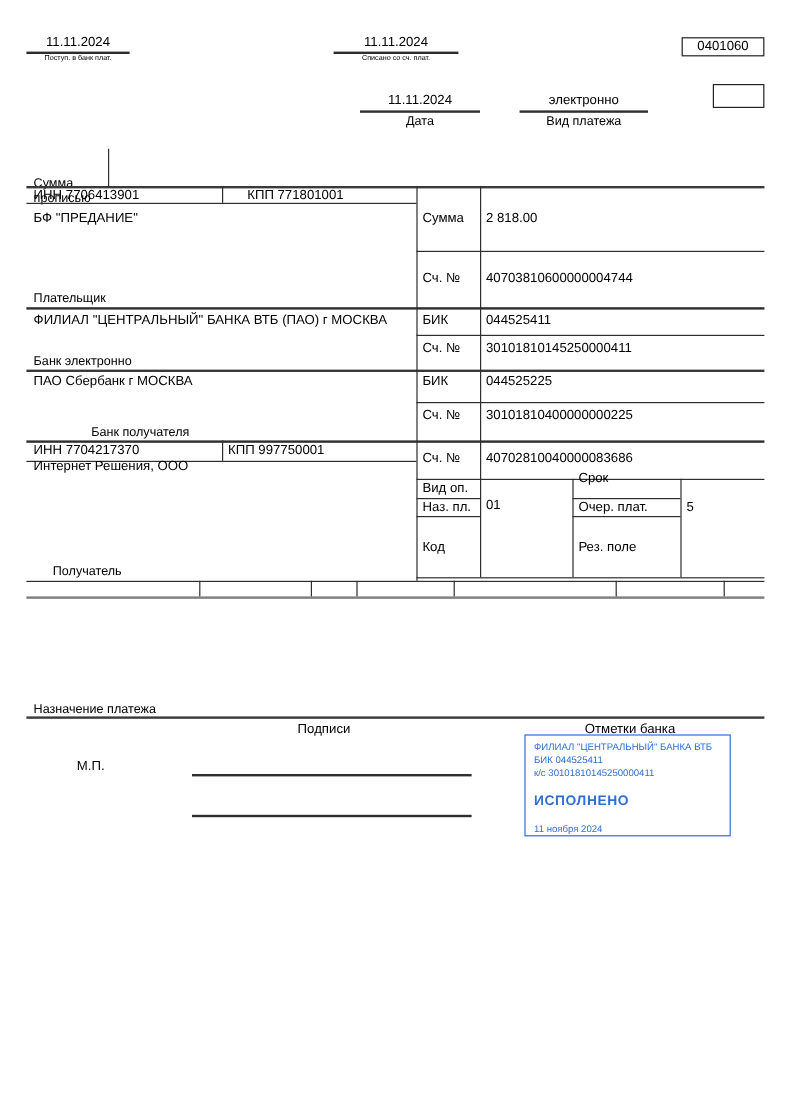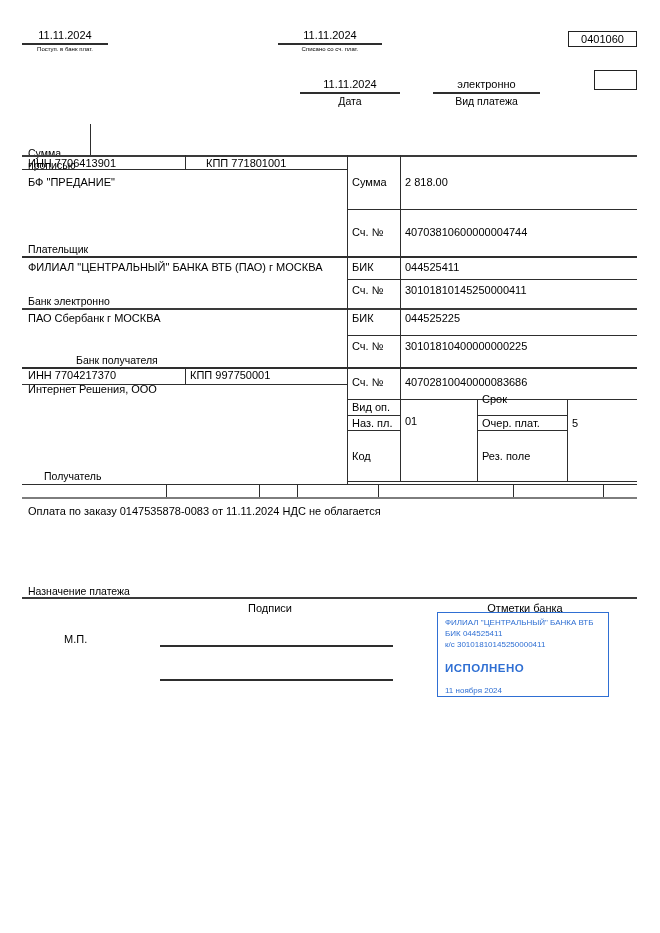--- a/index.html
+++ b/index.html
@@ -113,21 +113,20 @@
   <div class="t" style="left:352px;top:401px;">Вид оп.</div>
   <div class="t" style="left:405px;top:415px;">01</div>
   <div class="t" style="left:482px;top:393px;">Срок</div>
   <div class="t" style="left:352px;top:417px;">Наз. пл.</div>
   <div class="t" style="left:482px;top:417px;">Очер. плат.</div>
   <div class="t" style="left:572px;top:417px;">5</div>
   <div class="t" style="left:352px;top:450px;">Код</div>
   <div class="t" style="left:482px;top:450px;">Рез. поле</div>
   <div class="lbl" style="left:44px;top:470px;">Получатель</div>
 
-  <div class="t" style="left:28px;top:505px;">Оплата по заказу 0147535878-0083 от 11.11.2024 НДС не облагается</div>
   <div class="lbl" style="left:28px;top:585px;">Назначение платежа</div>
   <div class="hl" style="left:22px;top:597px;width:615px;height:2px;background:#3a3a3a;"></div>
 
   <div class="t c" style="left:200px;top:602px;width:140px;">Подписи</div>
   <div class="t c" style="left:455px;top:602px;width:140px;">Отметки банка</div>
   <div class="t" style="left:64px;top:633px;">М.П.</div>
   <div class="hl" style="left:160px;top:645px;width:233px;height:1.5px;"></div>
   <div class="hl" style="left:160px;top:679px;width:233px;height:1.5px;"></div>
 
   <div id="stamp">

